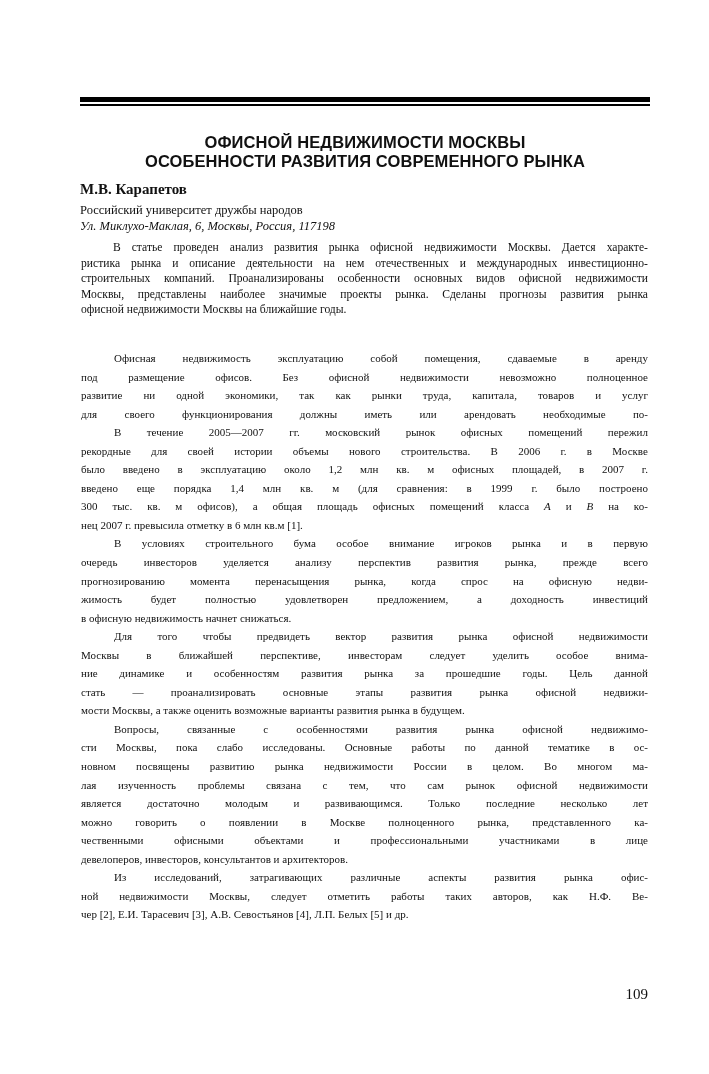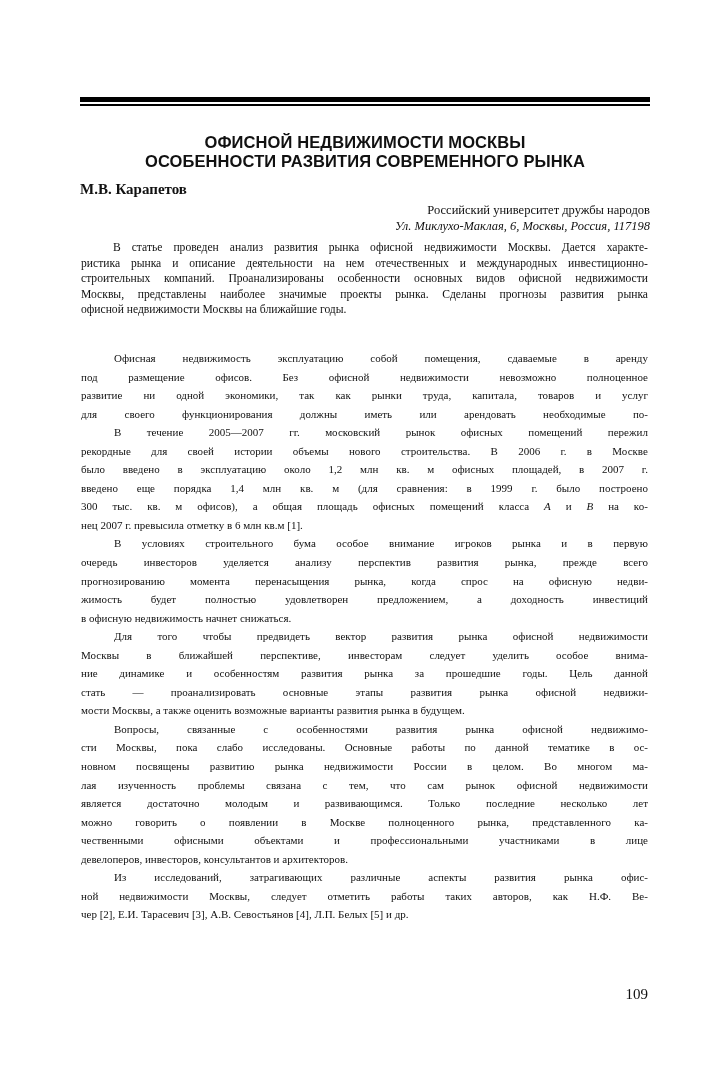--- a/index.html
+++ b/index.html
@@ -3,21 +3,21 @@
 <meta charset="utf-8">
 <style>
   html, body { margin: 0; padding: 0; background: #ffffff; }
   body { width: 709px; height: 1074px; position: relative; overflow: hidden; color: #111; }
   .rule-thick { position: absolute; left: 80px; width: 570px; top: 97px; height: 5px; background: #000; }
   .rule-thin { position: absolute; left: 80px; width: 570px; top: 104px; height: 1.5px; background: #000; }
   .title { position: absolute; left: 80px; width: 570px; top: 133px; text-align: center;
            font-family: "Liberation Sans", sans-serif; font-weight: bold; font-size: 16.5px; line-height: 19px; letter-spacing: 0.1px; }
   .author { position: absolute; left: 80px; width: 570px; top: 180px; 
             font-family: "Liberation Serif", serif; font-weight: bold; font-size: 15px; line-height: 18px; }
-  .affil { position: absolute; left: 80px; width: 570px; text-align: right;
+  .affil { position: absolute; left: 80px; width: 570px; text-align: left;
            font-family: "Liberation Serif", serif; font-size: 12.5px; line-height: 15px; }
   .affil.org { top: 203px; }
   .affil.addr { top: 219px; font-style: italic; }
   .abstract { position: absolute; left: 81px; width: 567px; top: 240px;
               font-family: "Liberation Serif", serif; font-size: 11.6px; line-height: 15.6px; }
   .body { position: absolute; left: 81px; width: 567px; top: 349px;
           font-family: "Liberation Serif", serif; font-size: 11px; line-height: 18.55px; }
   .line { display: block; text-align: justify; text-align-last: justify; white-space: nowrap; height: auto; }
   .line.indent { padding-left: 33px; }
   .abstract .line.indent { padding-left: 32px; }

